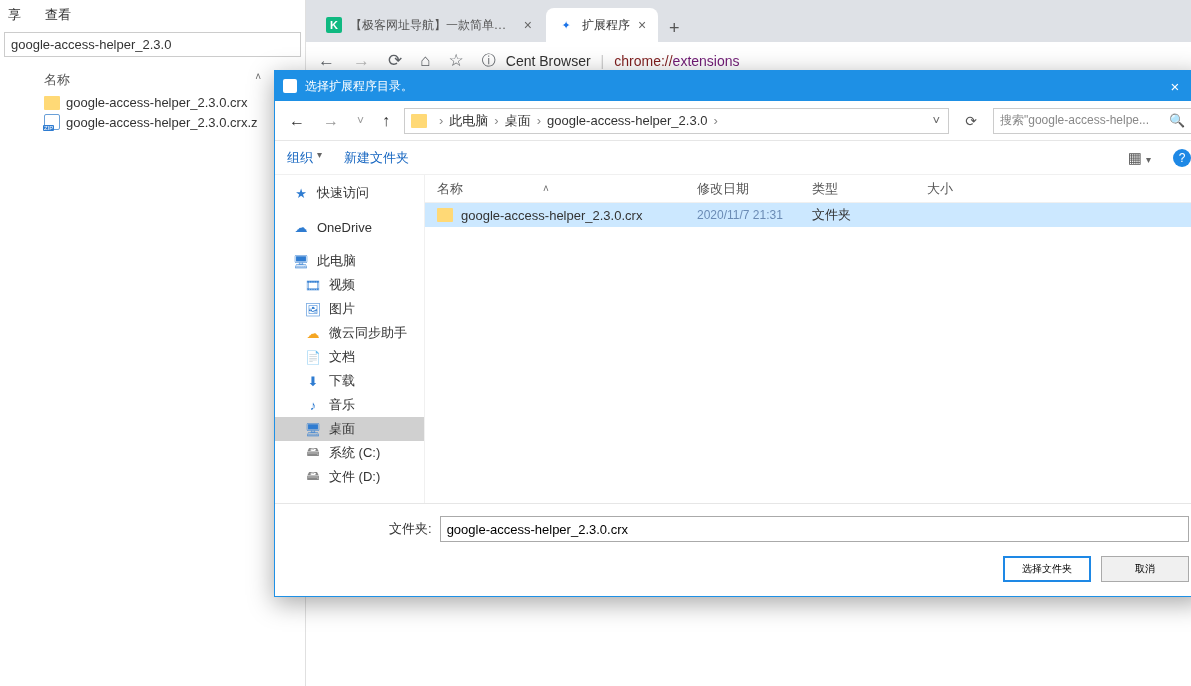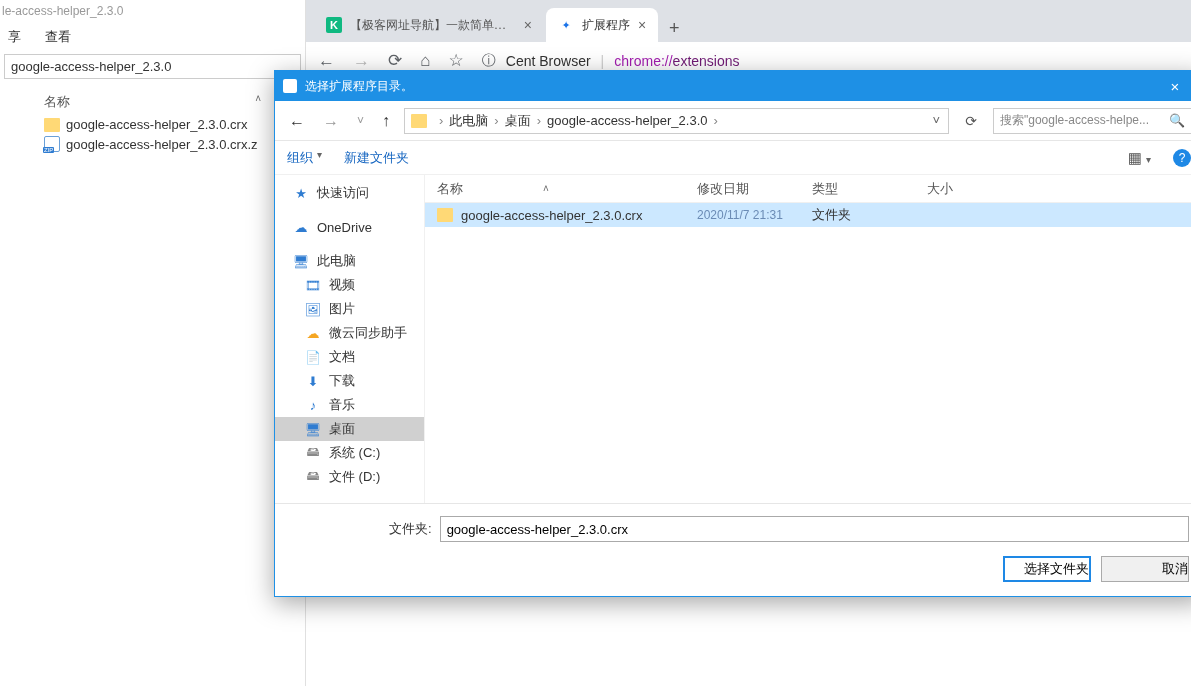--- a/index.html
+++ b/index.html
@@ -29,21 +29,21 @@
 .tab .ti { width: 16px; height: 16px; display: inline-flex; align-items: center; justify-content: center; font-size: 11px; }
 .ti-green { background: #0fb981; color: #fff; border-radius: 2px; font-weight: bold; }
 .ti-blue { color: #1a73e8; font-size: 14px; }
 .newtab { width: 28px; height: 28px; display: flex; align-items: center; justify-content: center; color: #555; font-size: 18px; cursor: pointer; }
 
 .toolbar { height: 38px; background: #fff; border-bottom: 1px solid #e0e0e0; display: flex; align-items: center; gap: 18px; padding: 0 12px; color: #5f6368; }
 .toolbar .nb { font-size: 17px; cursor: pointer; }
 .addr { display: flex; align-items: center; gap: 10px; font-size: 14px; color: #5f6368; }
 .addr .sep { color: #ccc; }
 .addr .b1 { color: #333; }
-.addr .b2 { color: #a21caf; }
+.addr .b2 { color: #7f1d1d; }
 .addr .b3 { color: #701a75; }
 
 
 .dialog { position: absolute; left: 251px; top: 70px; width: 930px; height: 527px; background: #fff; box-shadow: 0 6px 24px rgba(0,0,0,.35); border: 1px solid #1e90e5; display: flex; flex-direction: column; margin-left: 23px; }
 .dlg-title { height: 30px; background: #1e90e5; color: #fff; display: flex; align-items: center; padding: 0 8px; font-size: 12px; }
 .dlg-title .cube { width: 14px; height: 14px; background: #fff; margin-right: 8px; display: inline-block; border-radius: 2px; }
 .dlg-title .sp { flex: 1; }
 .dlg-title .cx { width: 40px; text-align: center; font-size: 15px; cursor: pointer; }
 
 .dlg-nav { height: 40px; border-bottom: 1px solid #e6e6e6; display: flex; align-items: center; padding: 0 10px; gap: 10px; }
@@ -92,30 +92,29 @@
 .fp-row.sel { background: #cce8ff; }
 .fp-row .c1 { width: 260px; display: flex; align-items: center; gap: 8px; color: #333; }
 .fp-row .c2 { width: 115px; color: #6a8bb5; font-size: 12px; }
 .fp-row .c3 { width: 115px; color: #333; }
 
 .dlg-bottom { border-top: 1px solid #e6e6e6; padding: 12px 14px 14px; background: #fff; }
 .path-row { display: flex; align-items: center; gap: 8px; margin-bottom: 14px; }
 .path-row label { font-size: 13px; color: #333; padding-left: 100px; }
 .path-row input { flex: 1; height: 26px; border: 1px solid #aaa; padding: 0 6px; font-size: 13px; }
 .btn-row { display: flex; justify-content: flex-end; gap: 10px; }
-.btn { min-width: 88px; height: 26px; border: 1px solid #aaa; background: #f0f0f0; font-size: 13px; cursor: pointer; text-align: right; }
+.btn { min-width: 88px; height: 26px; border: 1px solid #aaa; background: #f0f0f0; font-size: 10px; cursor: pointer; }
 .btn.primary { border: 2px solid #1e88e5; background: #fff; }
 
 .caret { font-size: 10px; color: #666; }
 </style>
 </head>
 <body>
 
 <div class="bg-explorer">
-  <div class="bg-title">le-access-helper_2.3.0</div>
   <div class="bg-menu">
     <span>享</span>
     <span>查看</span>
   </div>
   <div class="bg-path">google-access-helper_2.3.0</div>
   <div class="bg-files">
     <div class="bg-hdr">
         <span>名称</span>
         <span class="caret">˄</span>
       </div>

